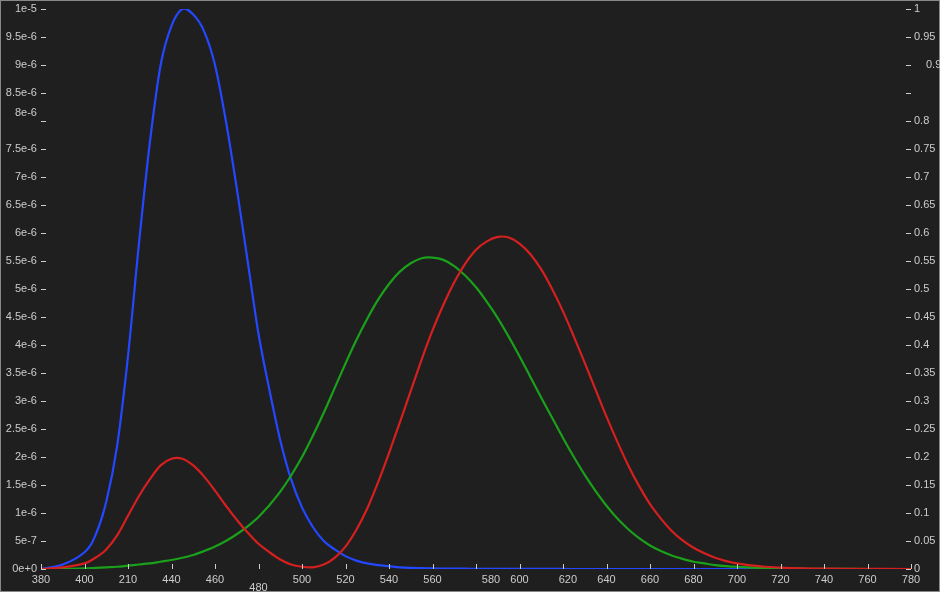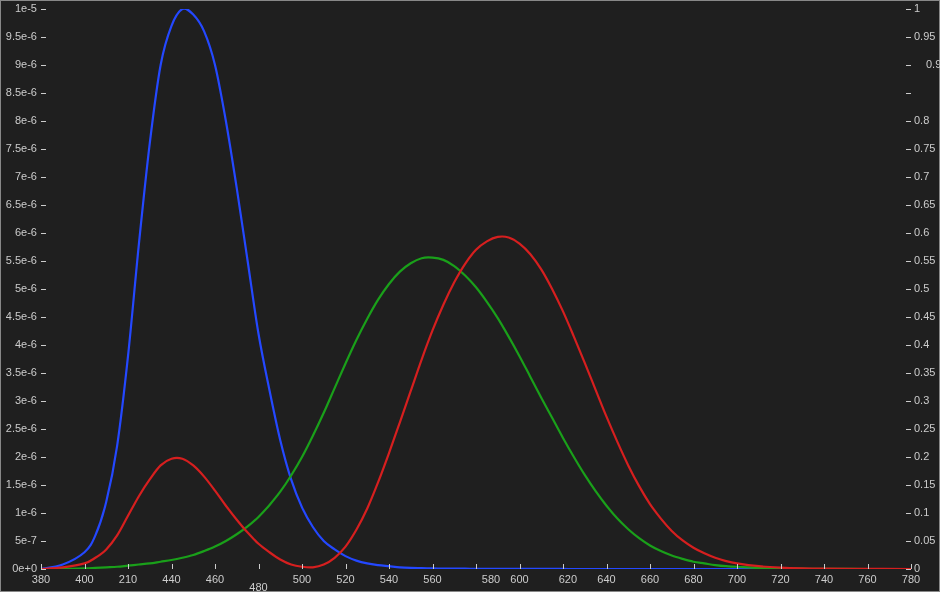--- a/index.html
+++ b/index.html
@@ -88,21 +88,21 @@
     <div class="tick-label tick-left" style="right: 902px; top: 253px;">5.5e-6</div>
     <div class="tick-mark" style="left: 40px; top: 260px; width: 5px; height: 1px;"></div>
     <div class="tick-label tick-left" style="right: 902px; top: 225px; padding-left: 20px;">6e-6</div>
     <div class="tick-mark" style="left: 40px; top: 232px; width: 5px; height: 1px;"></div>
     <div class="tick-label tick-left" style="right: 902px; top: 197px;">6.5e-6</div>
     <div class="tick-mark" style="left: 40px; top: 204px; width: 5px; height: 1px;"></div>
     <div class="tick-label tick-left" style="right: 902px; top: 169px;">7e-6</div>
     <div class="tick-mark" style="left: 40px; top: 176px; width: 5px; height: 1px;"></div>
     <div class="tick-label tick-left" style="right: 902px; top: 141px; text-align: right;">7.5e-6</div>
     <div class="tick-mark" style="left: 40px; top: 148px; width: 5px; height: 1px;"></div>
-    <div class="tick-label tick-left" style="right: 902px; top: 113px;">8e-6</div>
+    <div class="tick-label tick-left" style="right: 902px; top: 105px;">8e-6</div>
     <div class="tick-mark" style="left: 40px; top: 120px; width: 5px; height: 1px;"></div>
     <div class="tick-label tick-left" style="right: 902px; top: 85px;">8.5e-6</div>
     <div class="tick-mark" style="left: 40px; top: 92px; width: 5px; height: 1px;"></div>
     <div class="tick-label tick-left" style="right: 902px; top: 57px;">9e-6</div>
     <div class="tick-mark" style="left: 40px; top: 64px; width: 5px; height: 1px;"></div>
     <div class="tick-label tick-left" style="right: 902px; top: 29px;">9.5e-6</div>
     <div class="tick-mark" style="left: 40px; top: 36px; width: 5px; height: 1px;"></div>
     <div class="tick-label tick-left" style="right: 902px; top: 1px;">1e-5</div>
     <div class="tick-mark" style="left: 40px; top: 8px; width: 5px; height: 1px;"></div>
     <div class="tick-label tick-right" style="left: 913px; top: 561px;">0</div>

